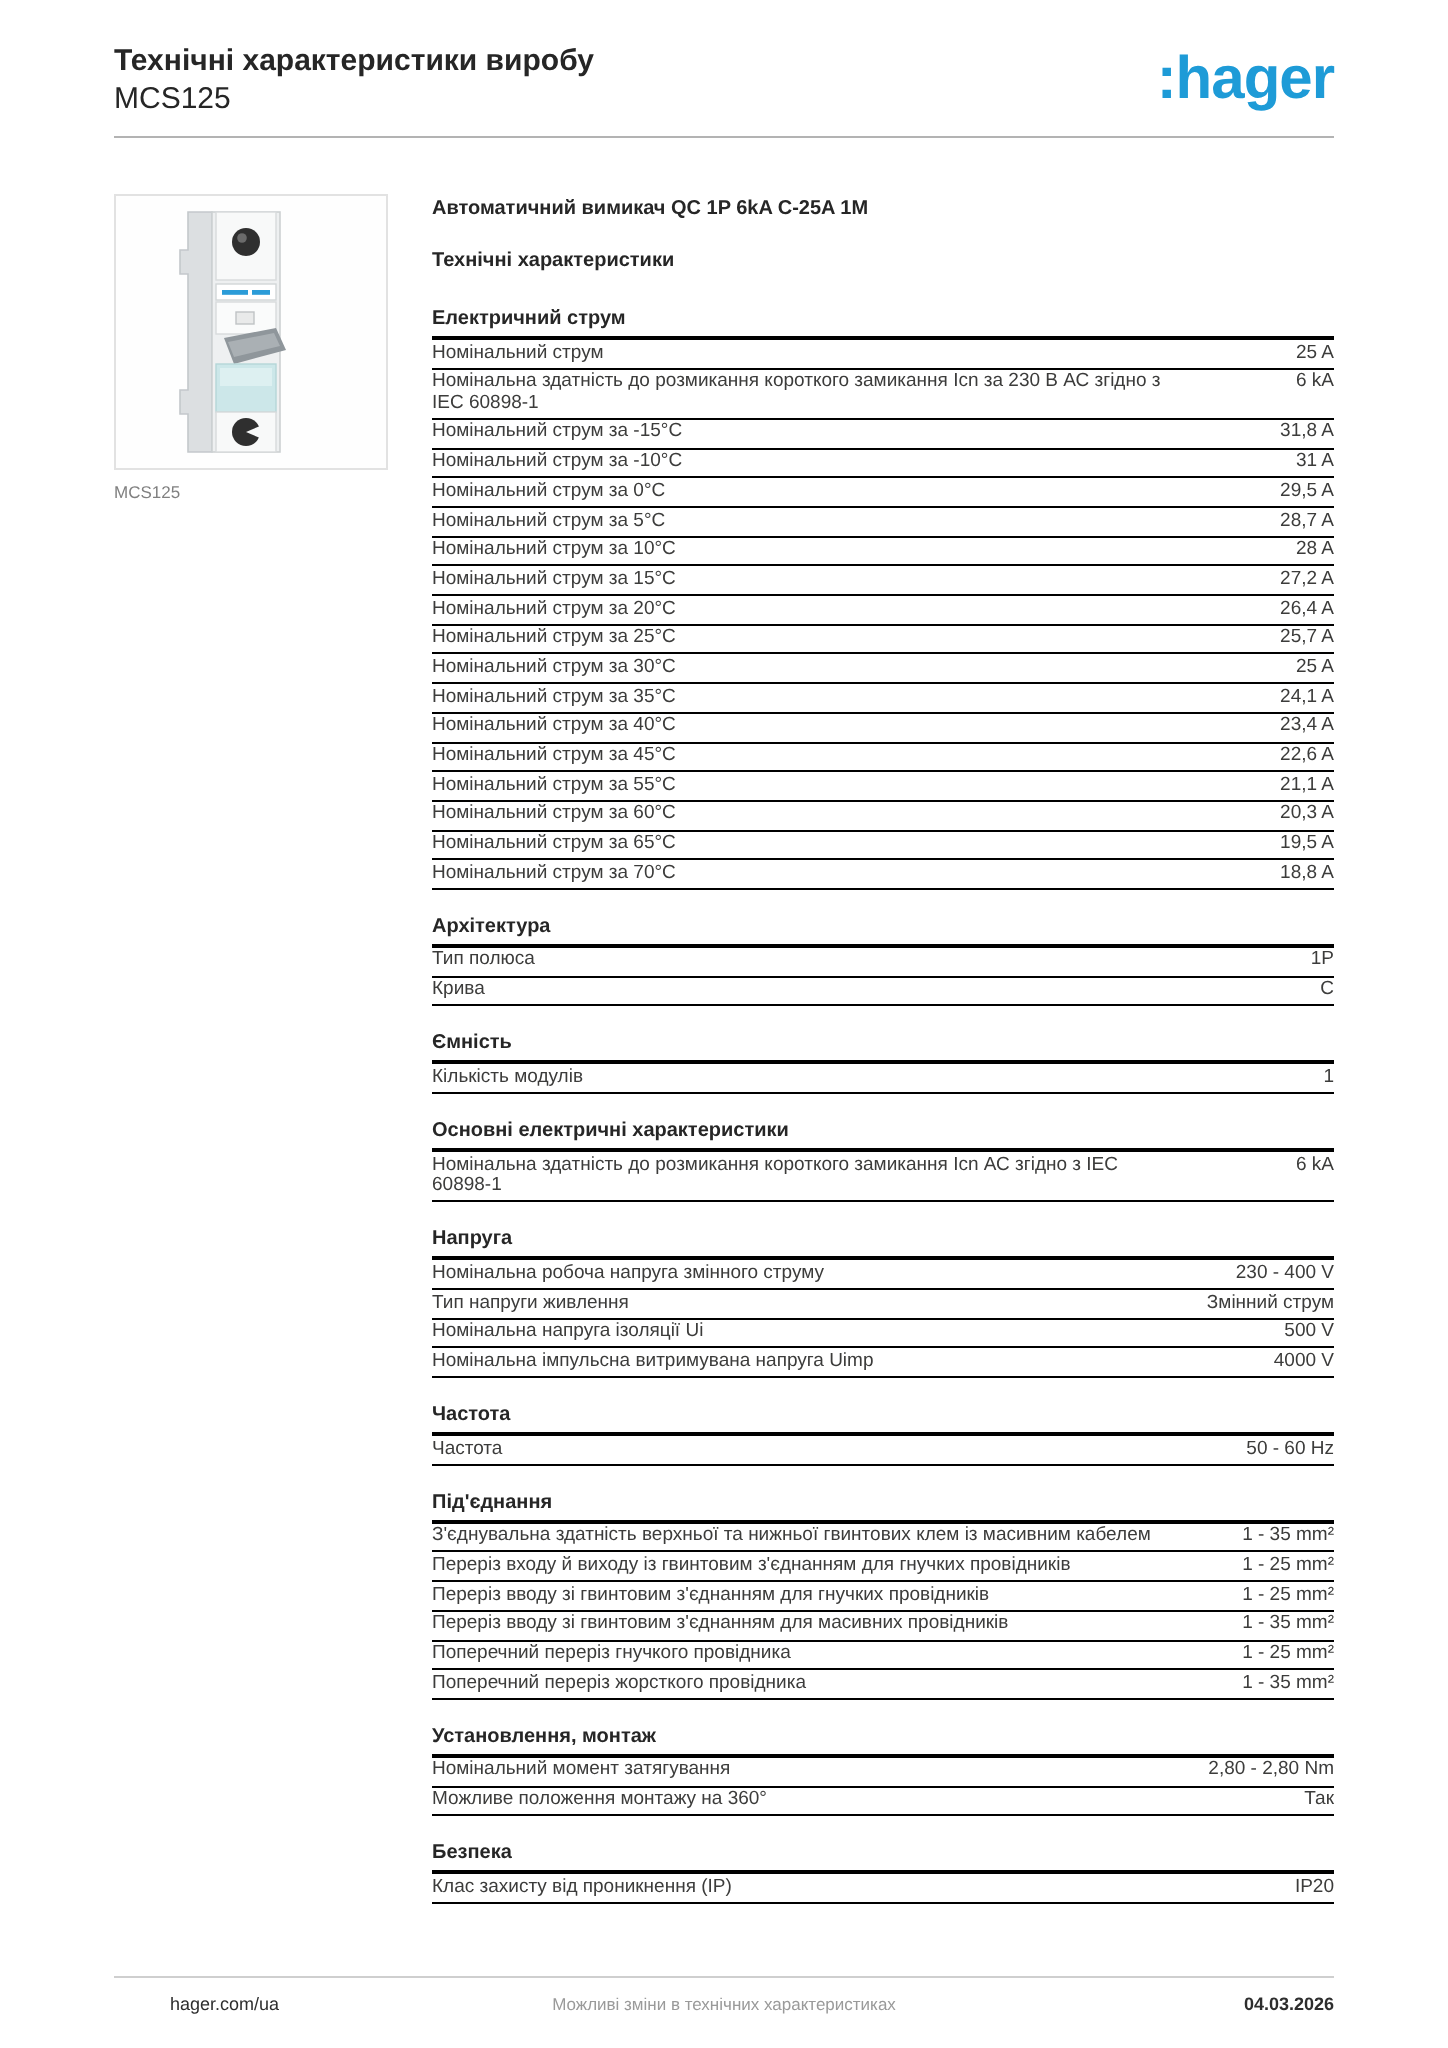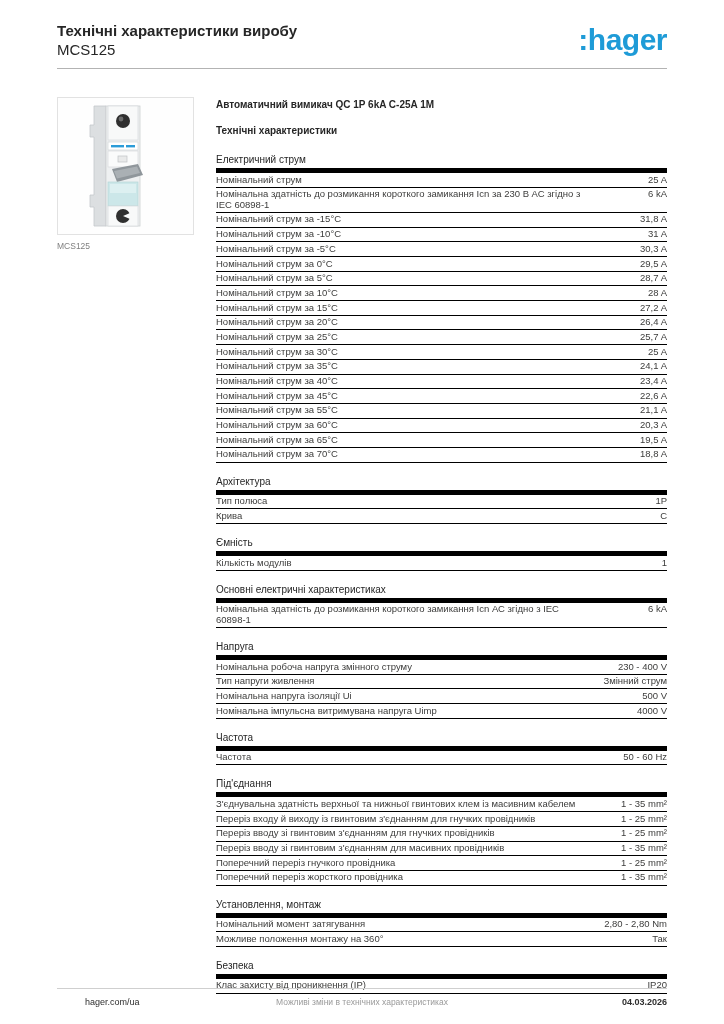--- a/index.html
+++ b/index.html
@@ -36,22 +36,22 @@
   .img-caption { margin-top: 6px; font-size: 8.5px; color: #808080; }
 
   .right-col { flex: 1; min-width: 0; }
   .product-title { font-size: 10px; font-weight: bold; color: #262626; line-height: 12px; margin-top: 2px; }
   .intro-title { font-size: 10px; font-weight: bold; color: #262626; line-height: 12px; margin-top: 14px; }
   .sections { margin-top: 17px; }
 
   .section { margin-top: 13px; }
   .section:first-child { margin-top: 0; }
   .section-title {
-    font-size: 10px; font-weight: normal; color: #262626;
-    padding-bottom: 3px; border-bottom: 5px solid #000000; line-height: 11px;
+    font-size: 10px; font-weight: bold; color: #262626;
+    padding-bottom: 3px; border-bottom: 2px solid #000000; line-height: 11px;
   }
   .spec-row {
     display: flex; justify-content: space-between; align-items: flex-start; gap: 24px;
     padding: 1.5px 0 1.6px; border-bottom: 1px solid #000000;
     font-size: 9.5px; line-height: 10.6px;
   }
   .spec-label { max-width: 82%; }
   .spec-value { white-space: nowrap; flex-shrink: 0; }
 
   
@@ -130,24 +130,20 @@
             </div>
             <div class="spec-row">
               <div class="spec-label">Номінальний струм за -15°C</div>
               <div class="spec-value">31,8 A</div>
             </div>
             <div class="spec-row">
               <div class="spec-label">Номінальний струм за -10°C</div>
               <div class="spec-value">31 A</div>
             </div>
             <div class="spec-row">
-              <div class="spec-label">Номінальний струм за -5°C</div>
-              <div class="spec-value">30,3 A</div>
-            </div>
-            <div class="spec-row">
               <div class="spec-label">Номінальний струм за 0°C</div>
               <div class="spec-value">29,5 A</div>
             </div>
             <div class="spec-row">
               <div class="spec-label">Номінальний струм за 5°C</div>
               <div class="spec-value">28,7 A</div>
             </div>
             <div class="spec-row">
               <div class="spec-label">Номінальний струм за 10°C</div>
               <div class="spec-value">28 A</div>
@@ -209,21 +205,21 @@
             </div>
           </div>
           <div class="section">
             <div class="section-title">Ємність</div>
             <div class="spec-row">
               <div class="spec-label">Кількість модулів</div>
               <div class="spec-value">1</div>
             </div>
           </div>
           <div class="section">
-            <div class="section-title">Основні електричні характеристиках</div>
+            <div class="section-title">Основні електричні характеристики</div>
             <div class="spec-row">
               <div class="spec-label">Номінальна здатність до розмикання короткого замикання Icn АС згідно з IEC 60898-1</div>
               <div class="spec-value">6 kA</div>
             </div>
           </div>
           <div class="section">
             <div class="section-title">Напруга</div>
             <div class="spec-row">
               <div class="spec-label">Номінальна робоча напруга змінного струму</div>
               <div class="spec-value">230 - 400 V</div>

